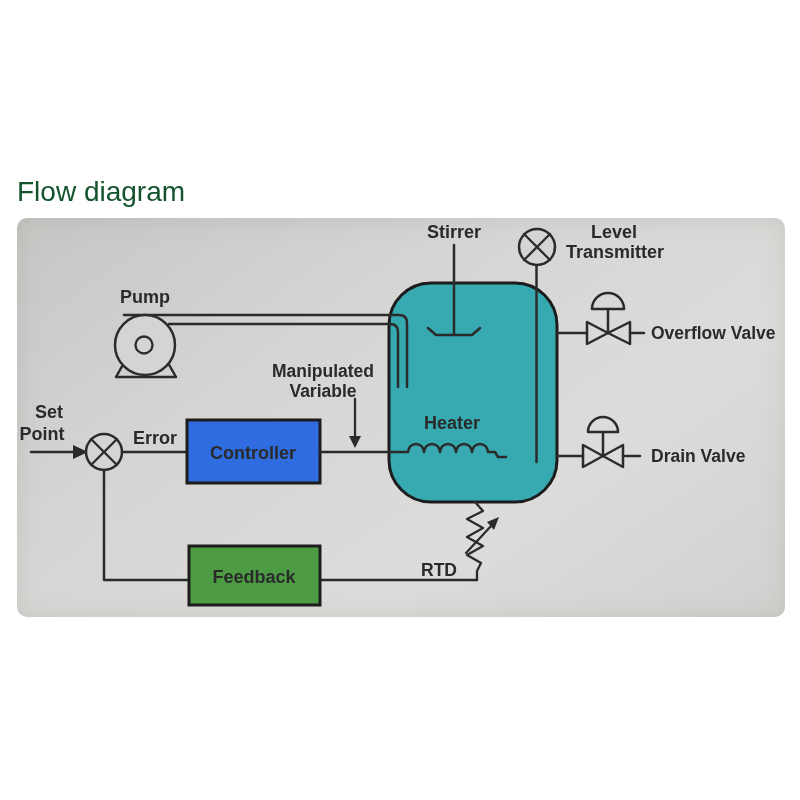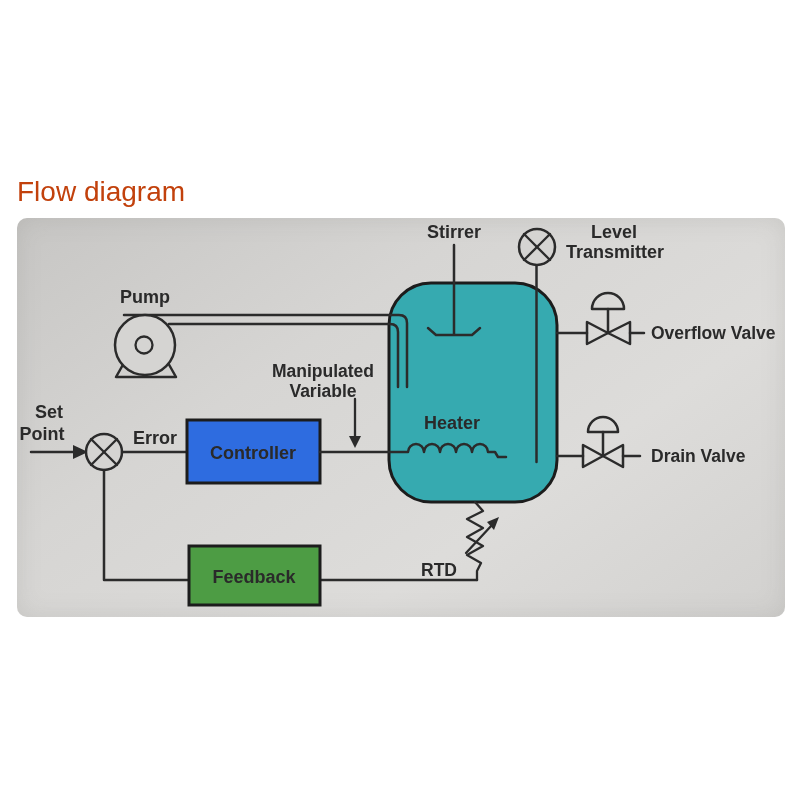--- a/index.html
+++ b/index.html
@@ -1,19 +1,19 @@
 <!DOCTYPE html>
 <html><head>
 <meta charset="utf-8">
 <style>
   html,body{margin:0;padding:0;background:#ffffff;}
   .page{position:relative;width:800px;height:800px;background:#ffffff;overflow:hidden;
         font-family:"Liberation Sans",sans-serif;}
   .title{position:absolute;left:17px;top:176px;font-size:28px;line-height:32px;
-         color:#c2410c;font-weight:400;letter-spacing:0px;}
+         color:#14532d;font-weight:400;letter-spacing:0px;}
   .panel{position:absolute;left:17px;top:218px;width:768px;height:399px;border-radius:10px;
          background:linear-gradient(145deg,#c7c6c4 0%,#d6d5d3 35%,#dddcda 68%,#d2d1cf 100%);
          box-shadow:inset 0 0 25px rgba(120,120,118,0.18);}
   .panel svg{position:absolute;left:0;top:0;}
   .ln{stroke:#2b2b2b;stroke-width:2.5;fill:none;stroke-linecap:round;stroke-linejoin:round;}
   .lnthin{stroke:#2b2b2b;stroke-width:2.3;fill:none;stroke-linecap:round;stroke-linejoin:round;}
   .bgfill{fill:#d5d4d2;}
   .solid{fill:#2b2b2b;stroke:none;}
   .box{stroke:#1c1c1c;stroke-width:3;}
   text{font-family:"Liberation Sans",sans-serif;font-weight:700;fill:#2a2a2a;}

